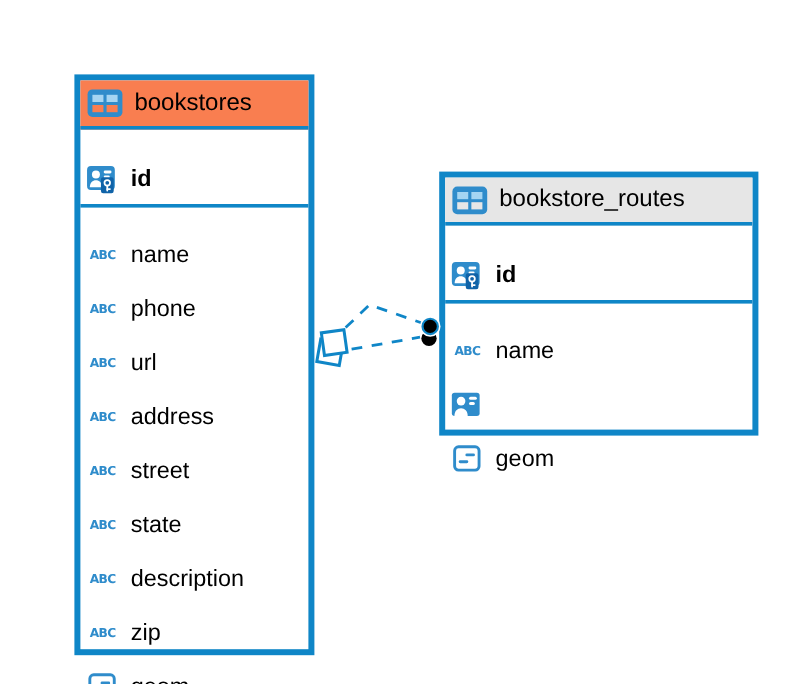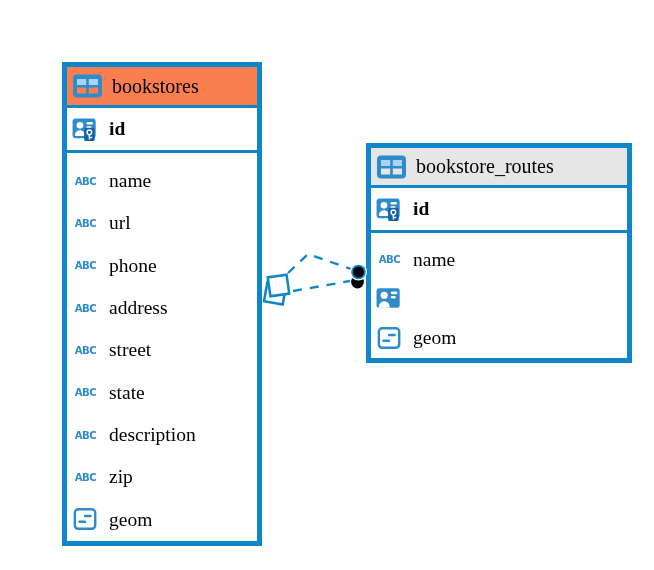--- a/index.html
+++ b/index.html
@@ -10,21 +10,21 @@
     --c-icon-blue-dark: #1063A8;
     --c-icon-cell: #A5D5F2;
     --c-text: #000000;
   }
   * { margin:0; padding:0; box-sizing:border-box; }
   html,body { background:#ffffff; }
   .canvas {
     position:relative;
     width:654px; height:570px;
     background:#ffffff;
-    font-family:Liberation Serif, serif;
+    font-family:Liberation Sans, sans-serif;
     color:var(--c-text);
     overflow:hidden;
   }
   .er-table {
     position:absolute;
     background:#ffffff;
     border:5px solid var(--c-accent);
     display:flex;
     flex-direction:column;
   }
@@ -45,20 +45,21 @@
   .pk-section .col-row { flex:0 0 42px; }
   .cols-section { flex:1 1 auto; display:flex; flex-direction:column; padding-top:7px; }
   .cols-section .col-row { flex:1 1 0; }
 
   .col-row {
     display:flex; align-items:center; gap:9px;
     padding-left:4px;
     font-size:19.5px;
     white-space:nowrap;
     background:transparent;
+    margin-top:20px;
   }
   .col-row.bold .col-label { font-weight:bold; }
 
   .icon-svg { width:29px; height:25px; flex:0 0 29px; display:block; }
   .header-icon { width:31px; height:26px; flex:0 0 31px; display:block; }
 
   .overlay {
     position:absolute; left:0; top:0; width:654px; height:570px;
     pointer-events:none; z-index:5;
   }
@@ -139,28 +140,28 @@
           <svg class="icon-svg">
             <use href="#icon-text"></use>
           </svg>
           <span class="col-label">name</span>
         </div>
 
         <div class="col-row">
           <svg class="icon-svg">
             <use href="#icon-text"></use>
           </svg>
+          <span class="col-label">phone</span>
+        </div>
+
+        <div class="col-row">
+          <svg class="icon-svg">
+            <use href="#icon-text"></use>
+          </svg>
           <span class="col-label">url</span>
-        </div>
-
-        <div class="col-row">
-          <svg class="icon-svg">
-            <use href="#icon-text"></use>
-          </svg>
-          <span class="col-label">phone</span>
         </div>
 
         <div class="col-row">
           <svg class="icon-svg">
             <use href="#icon-text"></use>
           </svg>
           <span class="col-label">address</span>
         </div>
 
         <div class="col-row">

